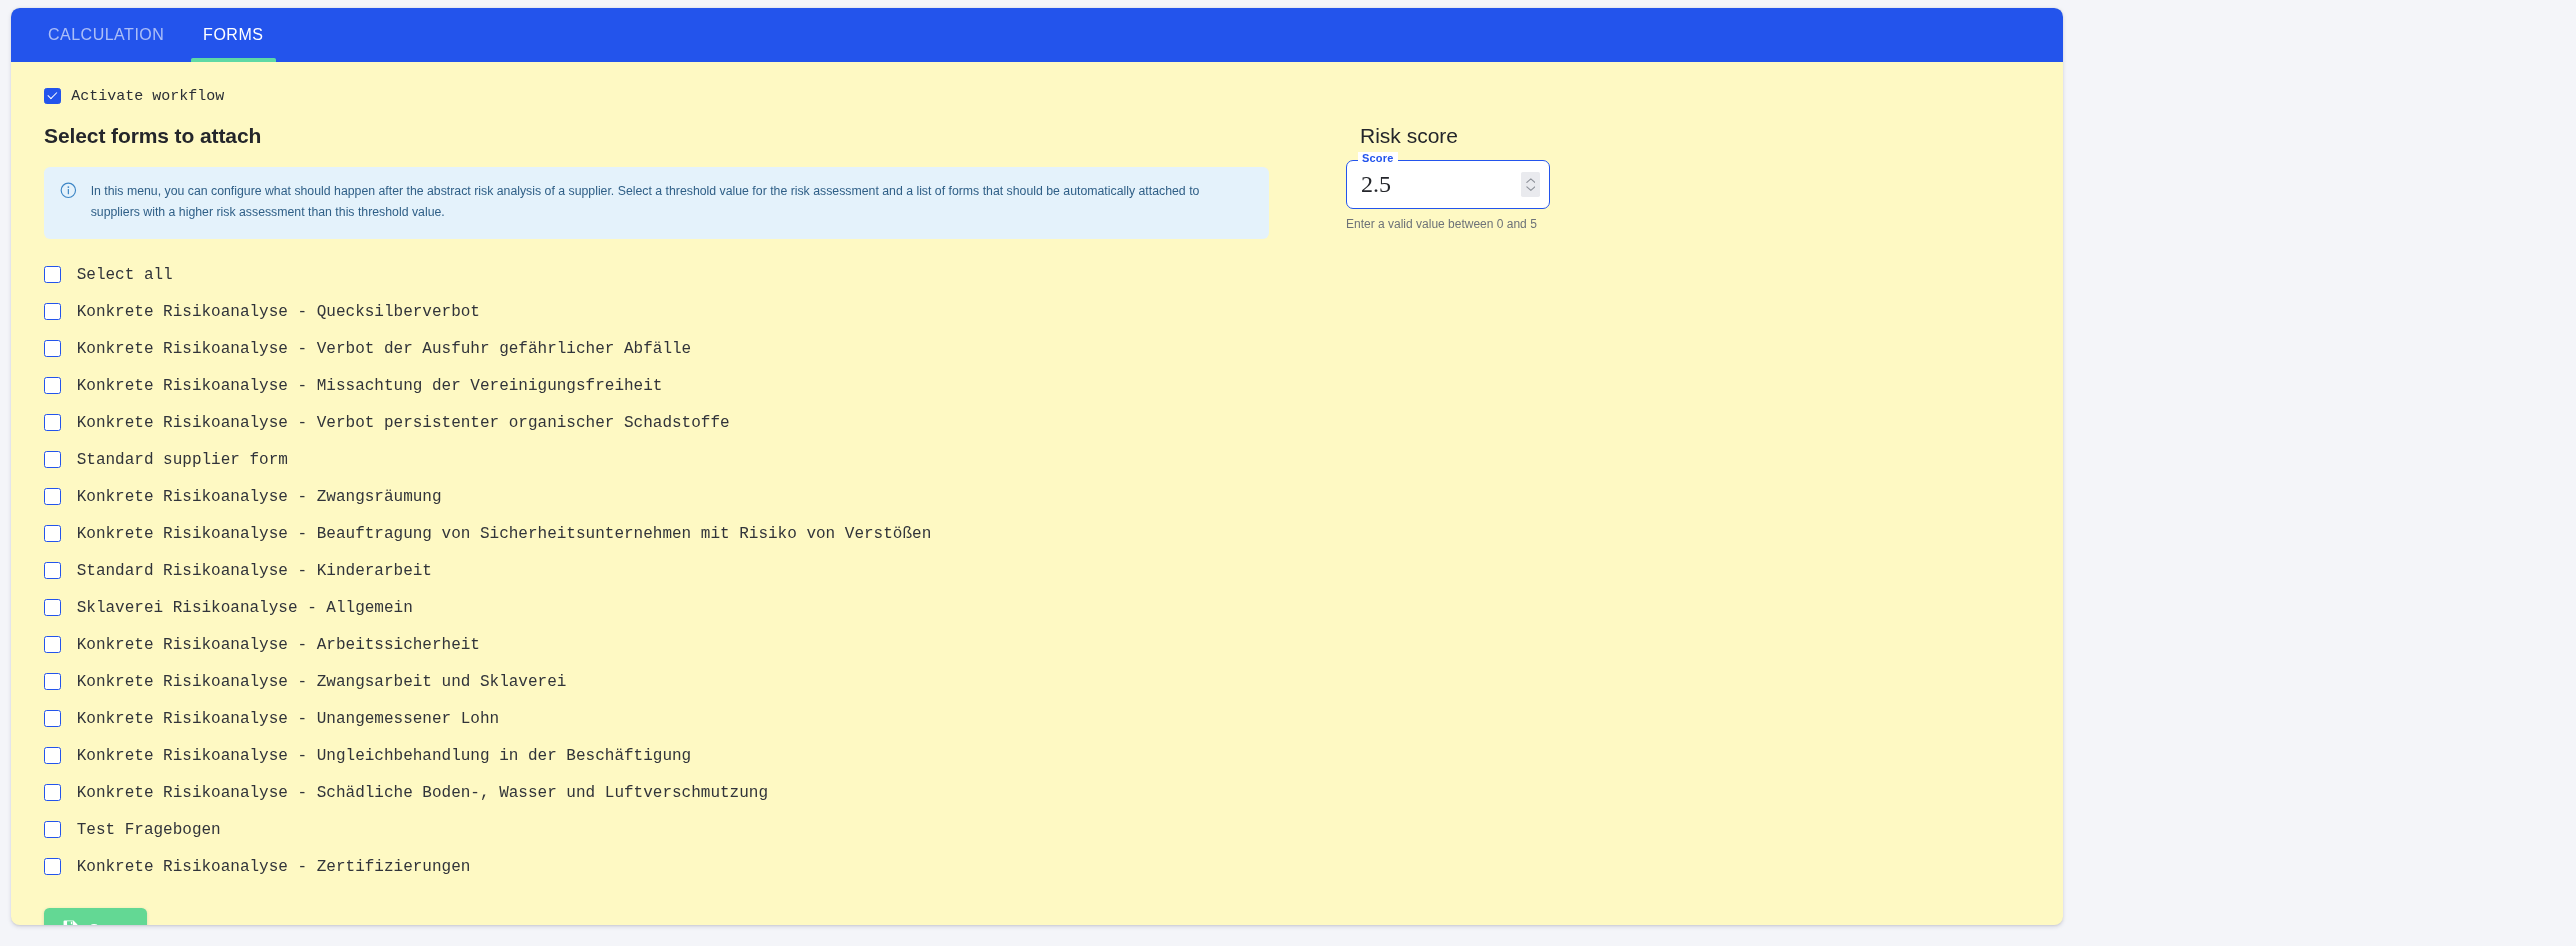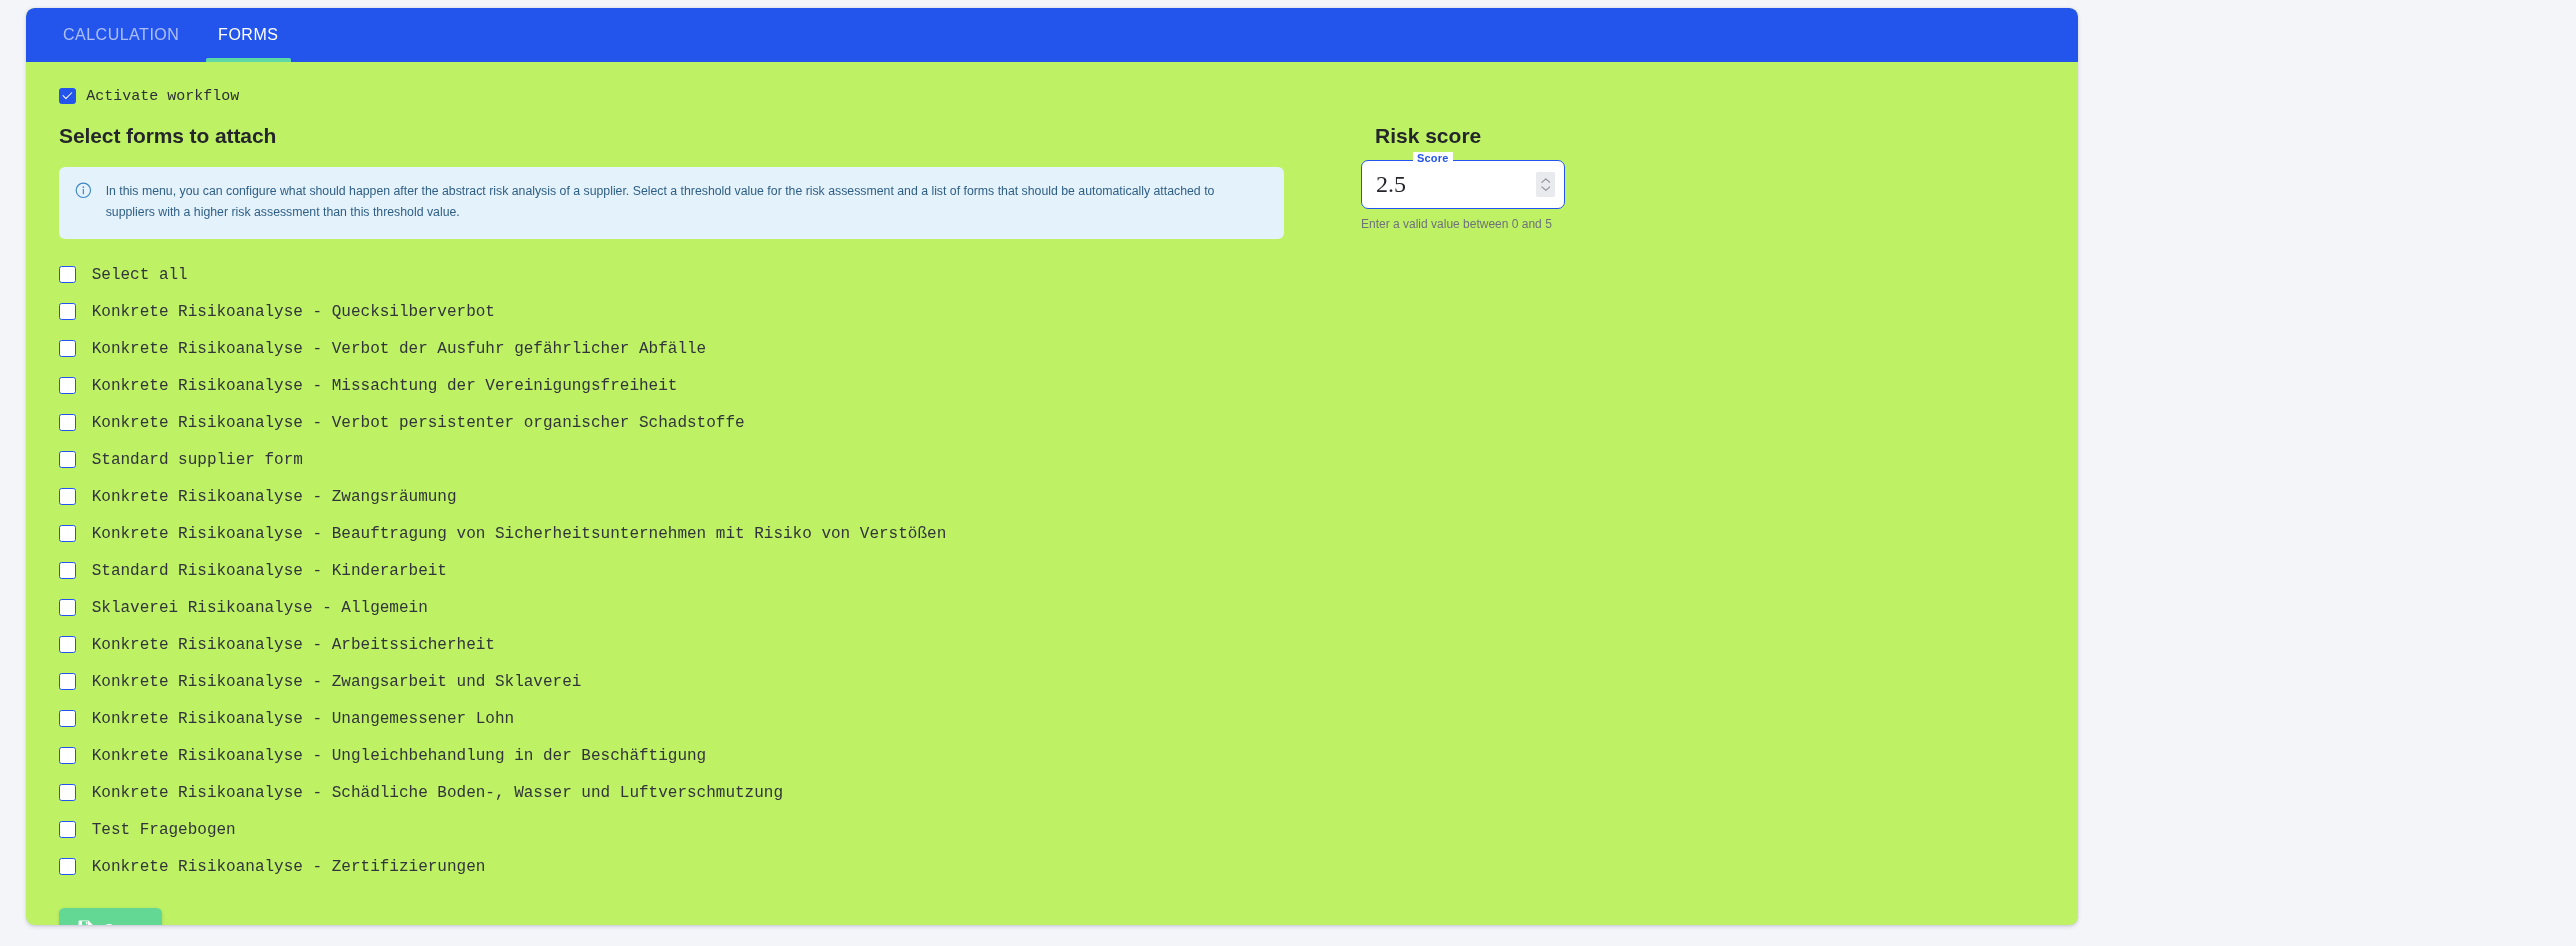--- a/index.html
+++ b/index.html
@@ -18,25 +18,25 @@
     position: relative;
     width: 2576px;
     height: 947px;
     background: #f4f5f9;
     overflow: hidden;
   }
 
   
   .card {
     position: absolute;
-    left: 26px;
+    left: 11px;
     top: 8px;
     width: 2052px;
     height: 917px;
-    background: #bef264;
+    background: #fef9c3;
     border-radius: 8.8px;
     box-shadow: 0 1.8px 4.4px rgba(20,25,60,0.13), 0 0.9px 1.8px rgba(20,25,60,0.08);
     overflow: hidden;
   }
 
   
   .tabbar {
     position: relative;
     height: 54px;
     background: #2354ec;
@@ -182,21 +182,21 @@
     color: #ffffff;
     font-size: 15px;
     font-family: "Liberation Sans", sans-serif;
     cursor: pointer;
     box-shadow: 0 1.8px 3.5px rgba(40,60,90,0.18);
   }
 
   
   .risk-title {
     font-size: 21px;
-    font-weight: bold;
+    font-weight: normal;
     color: #24262b;
     margin: 0 0 12.3px 0;
     padding-left: 14px;
   }
   .score-field {
     position: relative;
     width: 204px;
     height: 49px;
     border: 1.8px solid #2354ec;
     border-radius: 7px;
@@ -208,21 +208,20 @@
   .score-legend {
     position: absolute;
     top: -8.8px;
     left: 10.6px;
     background: #ffffff;
     padding: 0 4.4px;
     font-size: 11px;
     font-weight: bold;
     color: #2354ec;
     letter-spacing: 0.2px;
-    margin-left: 40px;
   }
   .score-input {
     border: none;
     outline: none;
     font-size: 24px;
     color: #24262b;
     font-family: Liberation Serif, serif;
     width: 132px;
     background: transparent;
     padding: 0;

